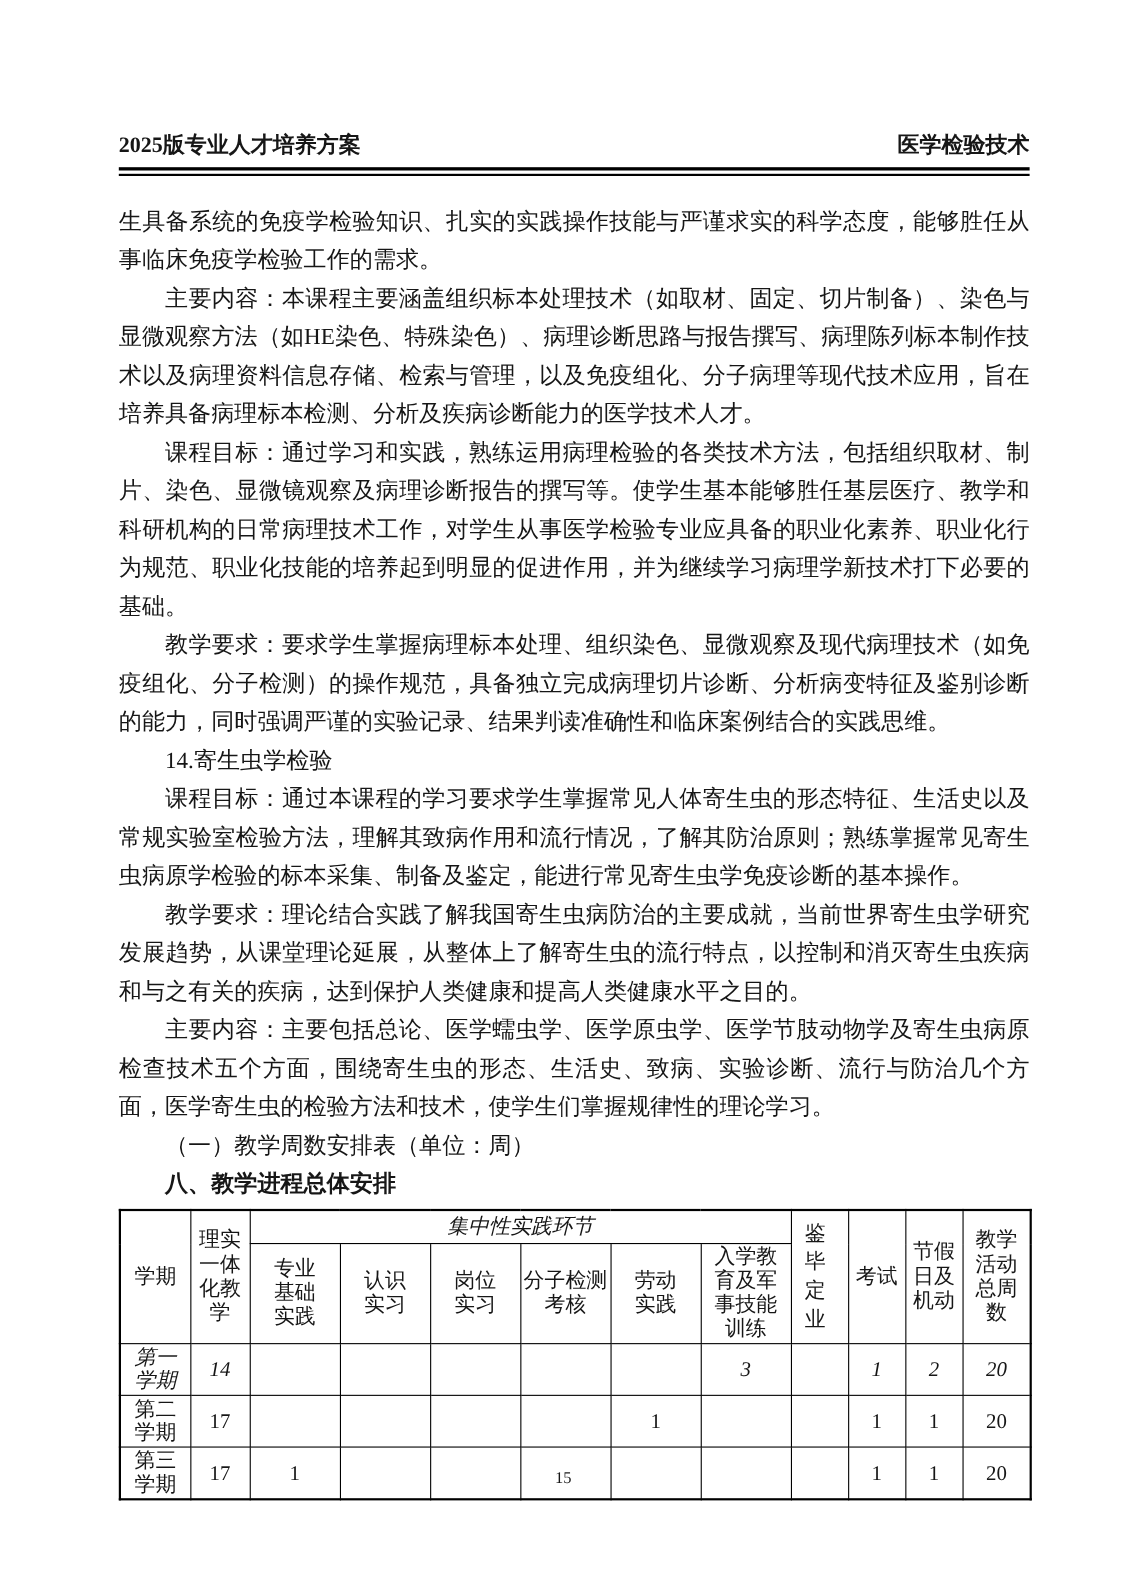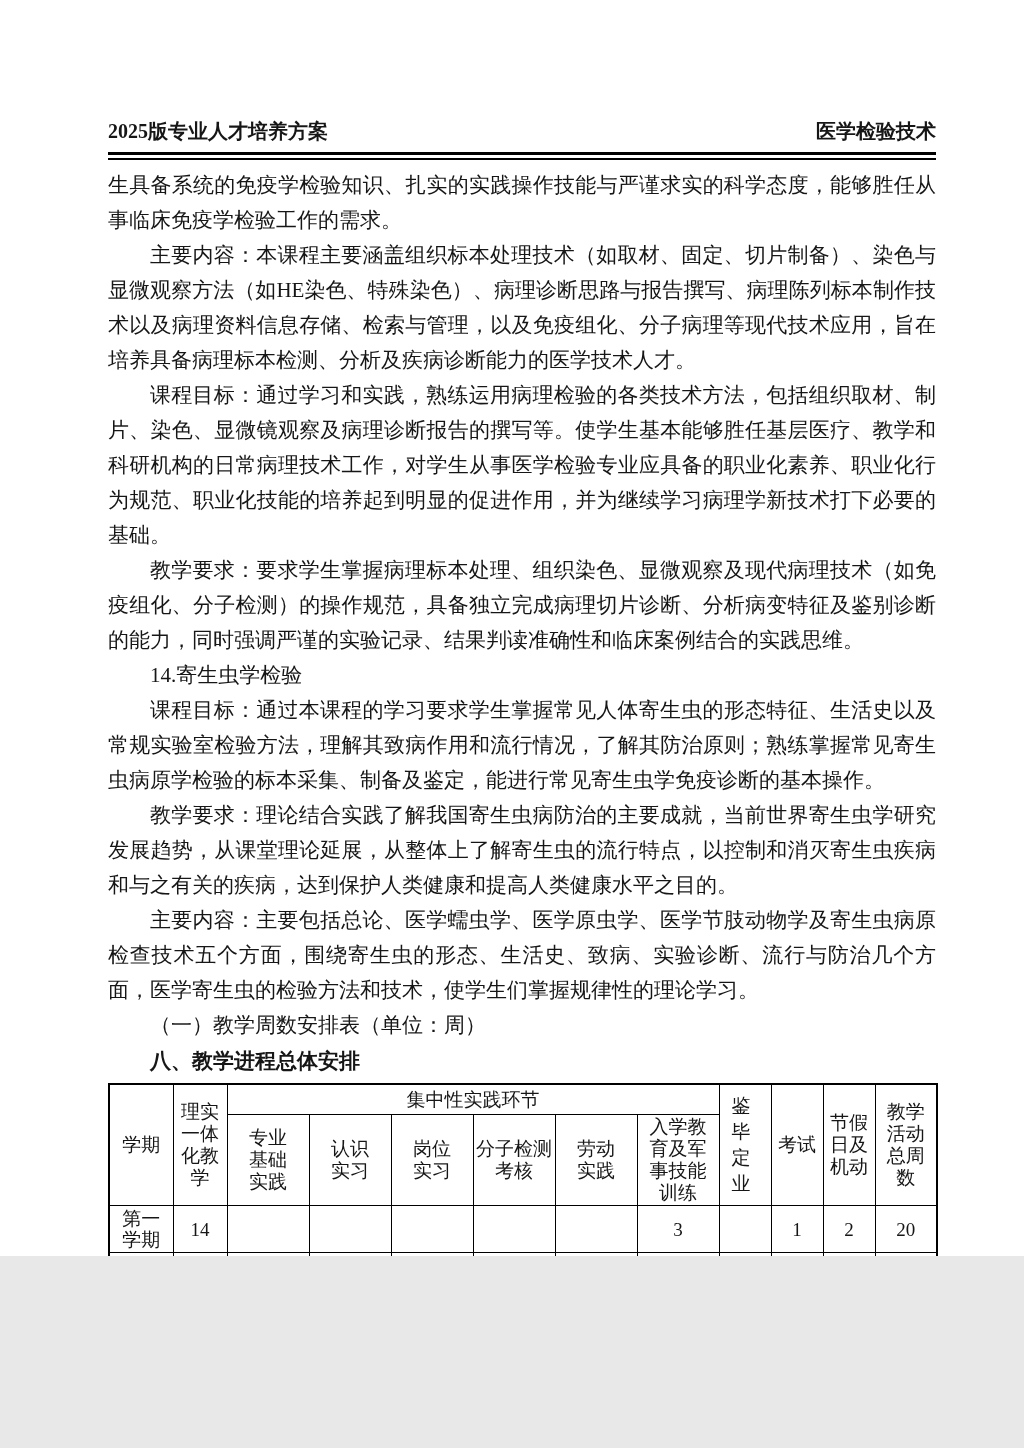--- a/index.html
+++ b/index.html
@@ -1,52 +1,52 @@
 <!DOCTYPE html>
 <html><head>
 <meta charset="utf-8">
 <style>
   html,body { margin:0; padding:0; background:#e8e8e8; }
   .page {
-    position:relative; width:1024px; height:1256px; margin:0 auto;
+    position:relative; width:1024px; height:1448px; margin:0 auto;
     background:#ffffff; color:#161616; overflow:hidden;
     font-family:"Liberation Serif","DejaVu Serif",serif;
   }
   .content { position:absolute; left:108px; top:118px; width:828px; }
 
   .running-header {
     display:flex; justify-content:space-between; align-items:flex-end;
     font-size:20px; font-weight:bold; padding-bottom:7px;
   }
   .rule-thick { border-top:3.5px solid #000; }
   .rule-thin  { border-top:2px solid #000; margin-top:3px; }
 
-  .bodytext { margin-top:8px; font-size:21px; line-height:35px; text-align:justify; }
+  .bodytext { margin-top:24px; font-size:21px; line-height:35px; text-align:justify; }
   .bodytext p { margin:0; }
   .indent { text-indent:2em; }
   .section-heading {
     font-family:"Liberation Sans","DejaVu Sans",sans-serif;
     font-weight:700;
   }
 
   table.weeks {
     width:100%; border-collapse:collapse; table-layout:fixed;
     margin-top:5px; border:2.5px solid #000;
     font-size:19px;
   }
   table.weeks th, table.weeks td {
     border:1.3px solid #000; text-align:center; vertical-align:middle;
     padding:1px 1px; font-weight:normal;
   }
   .stack { white-space:pre-line; line-height:22px; }
   thead th { line-height:22px; }
-  th.group-hdr { height:27px; line-height:24px; }
+  th.group-hdr { height:27px; line-height:24px;font-style:italic; }
   tbody td { height:44px; line-height:21px; }
   tbody tr + tr td { border-top:2.2px solid #000; }
-  tbody tr:first-child td { border-top:1.6px solid #000; }
+  tbody tr:first-child td { border-top:1.6px solid #000;font-style:italic; }
   td.sem { white-space:pre-line; line-height:21px; }
   th.grad { letter-spacing:0.42em; white-space:pre-line; line-height:26px; }
 
   .page-number {
     position:absolute; top:1336px; left:0; width:100%;
     text-align:center; font-size:15px;
   }
 </style>
 </head>
 <body>
@@ -171,13 +171,14 @@
             <td></td>
             <td>1</td>
             <td>1</td>
             <td>20</td>
           </tr>
         </tbody>
       </table>
     </div>
   </div>
 
+  <div class="page-number">15</div>
 </div>
 
 </body></html>

